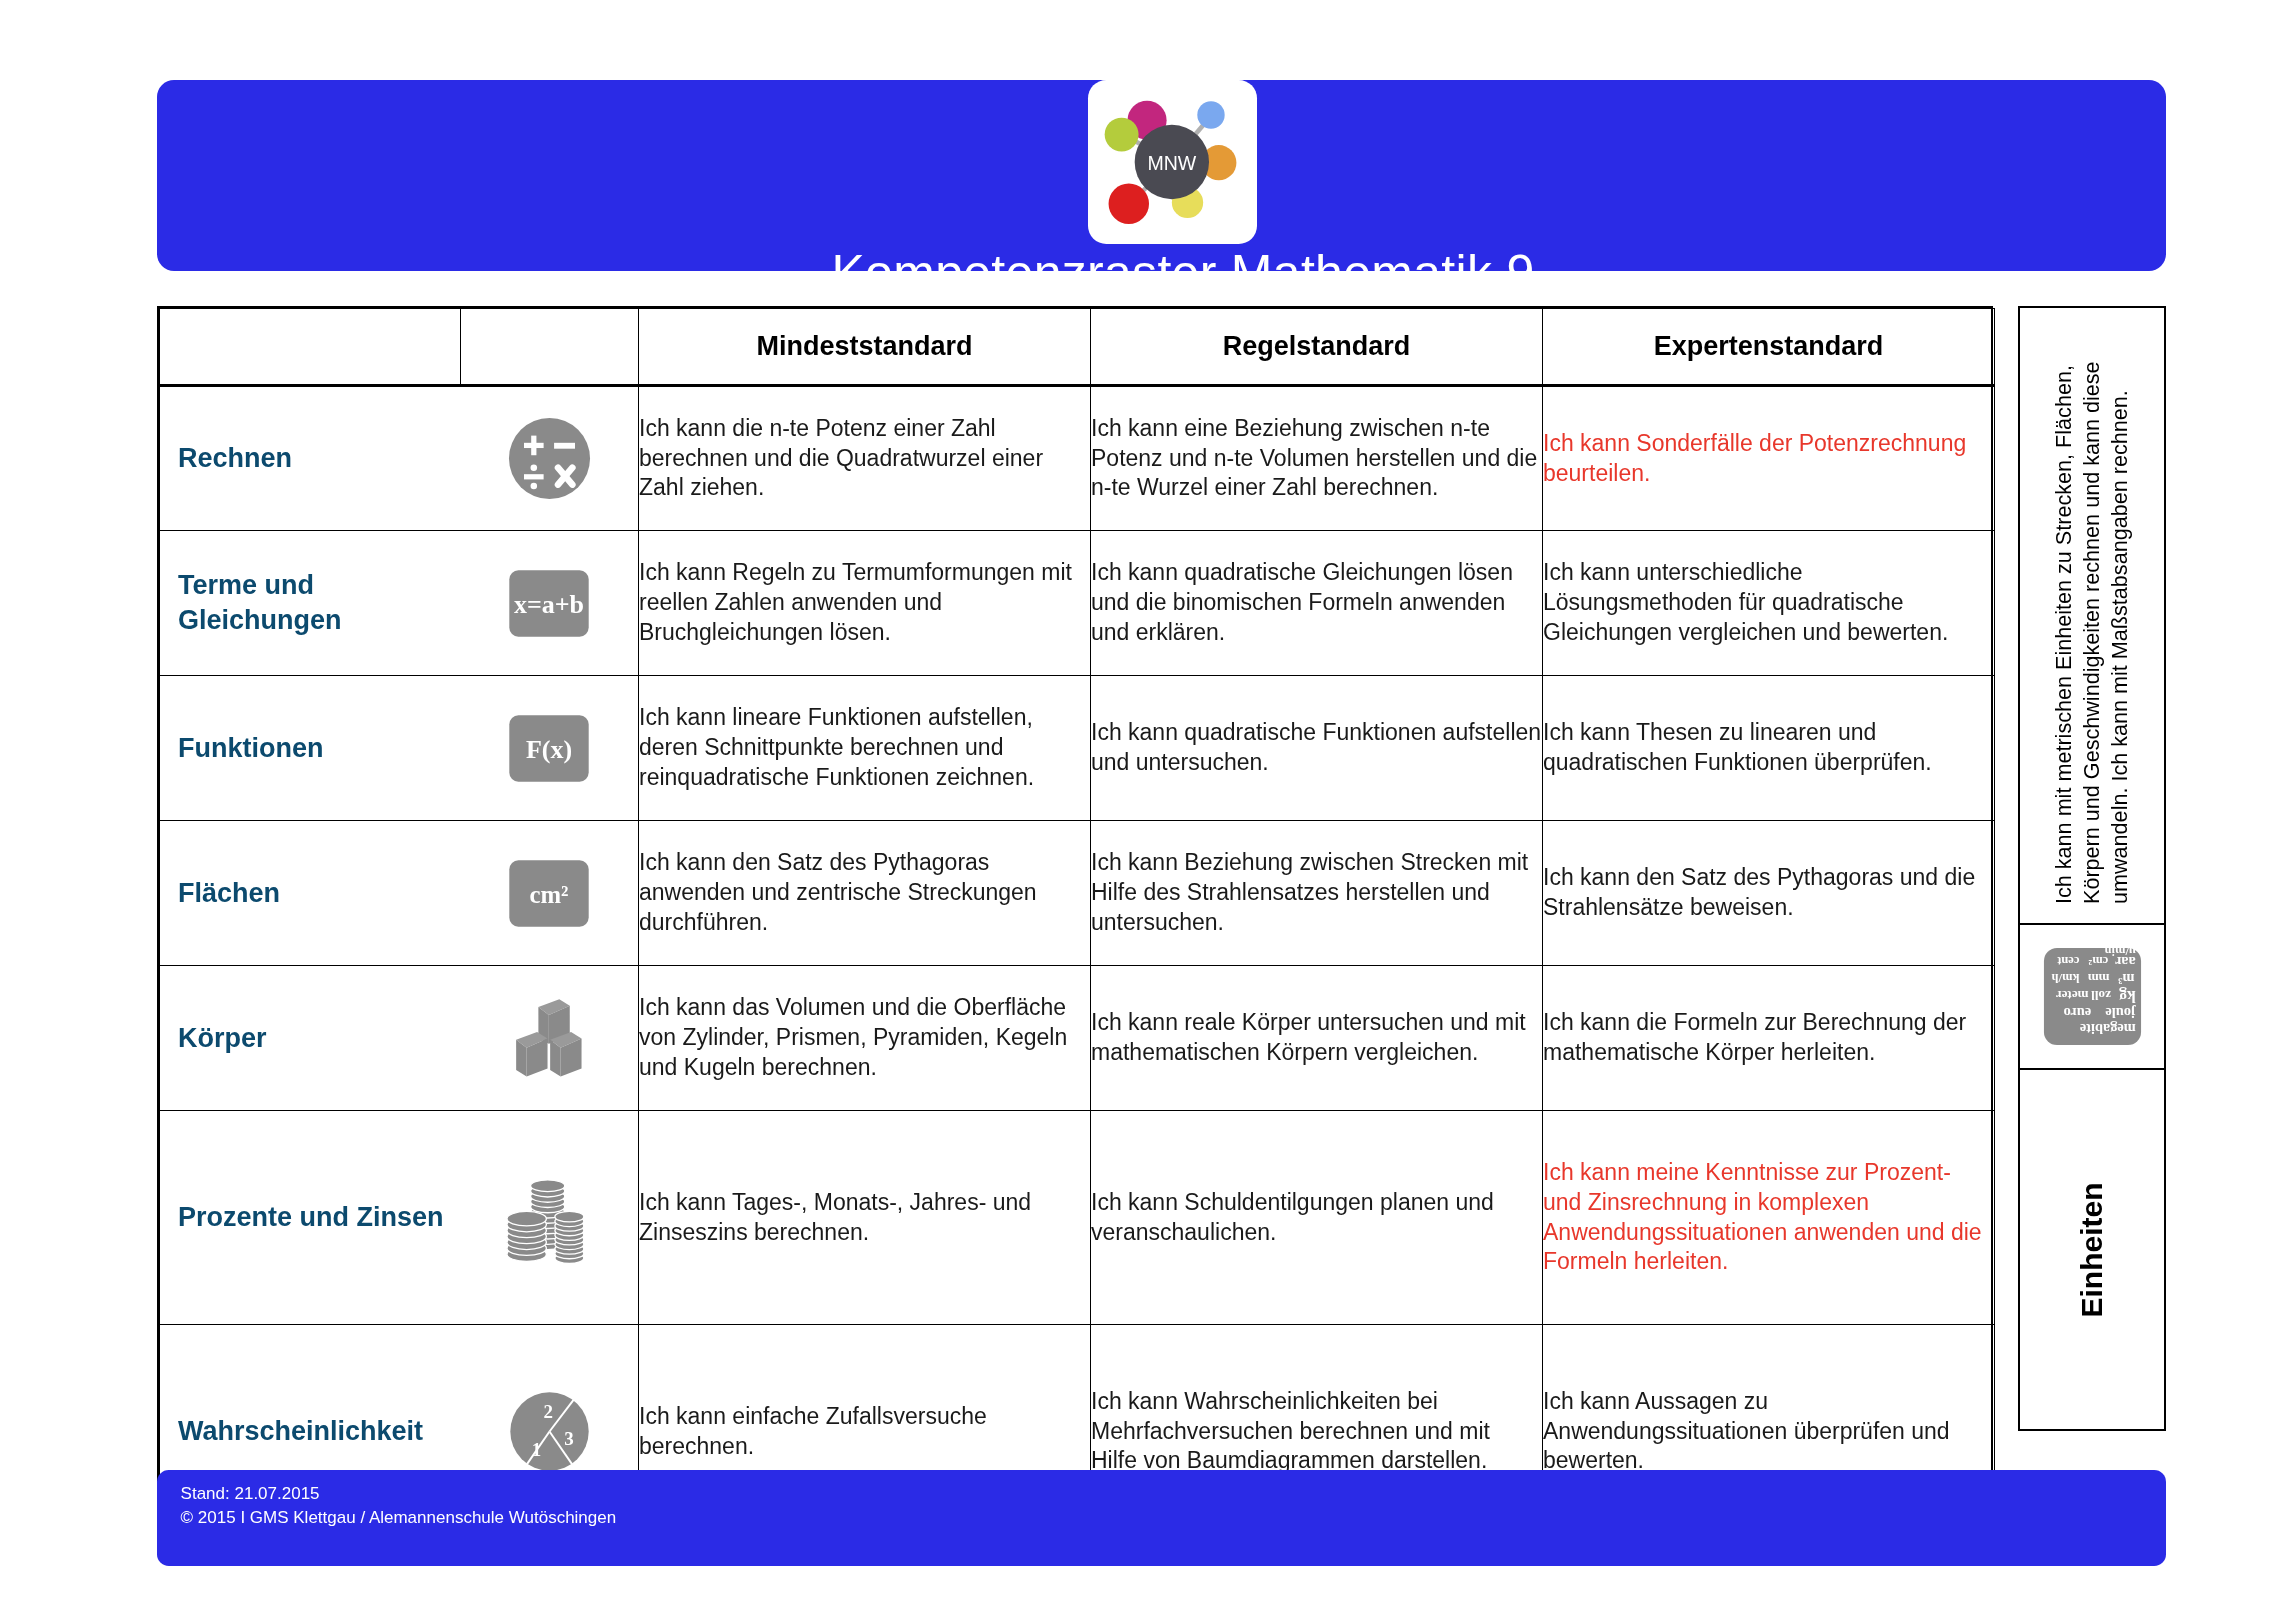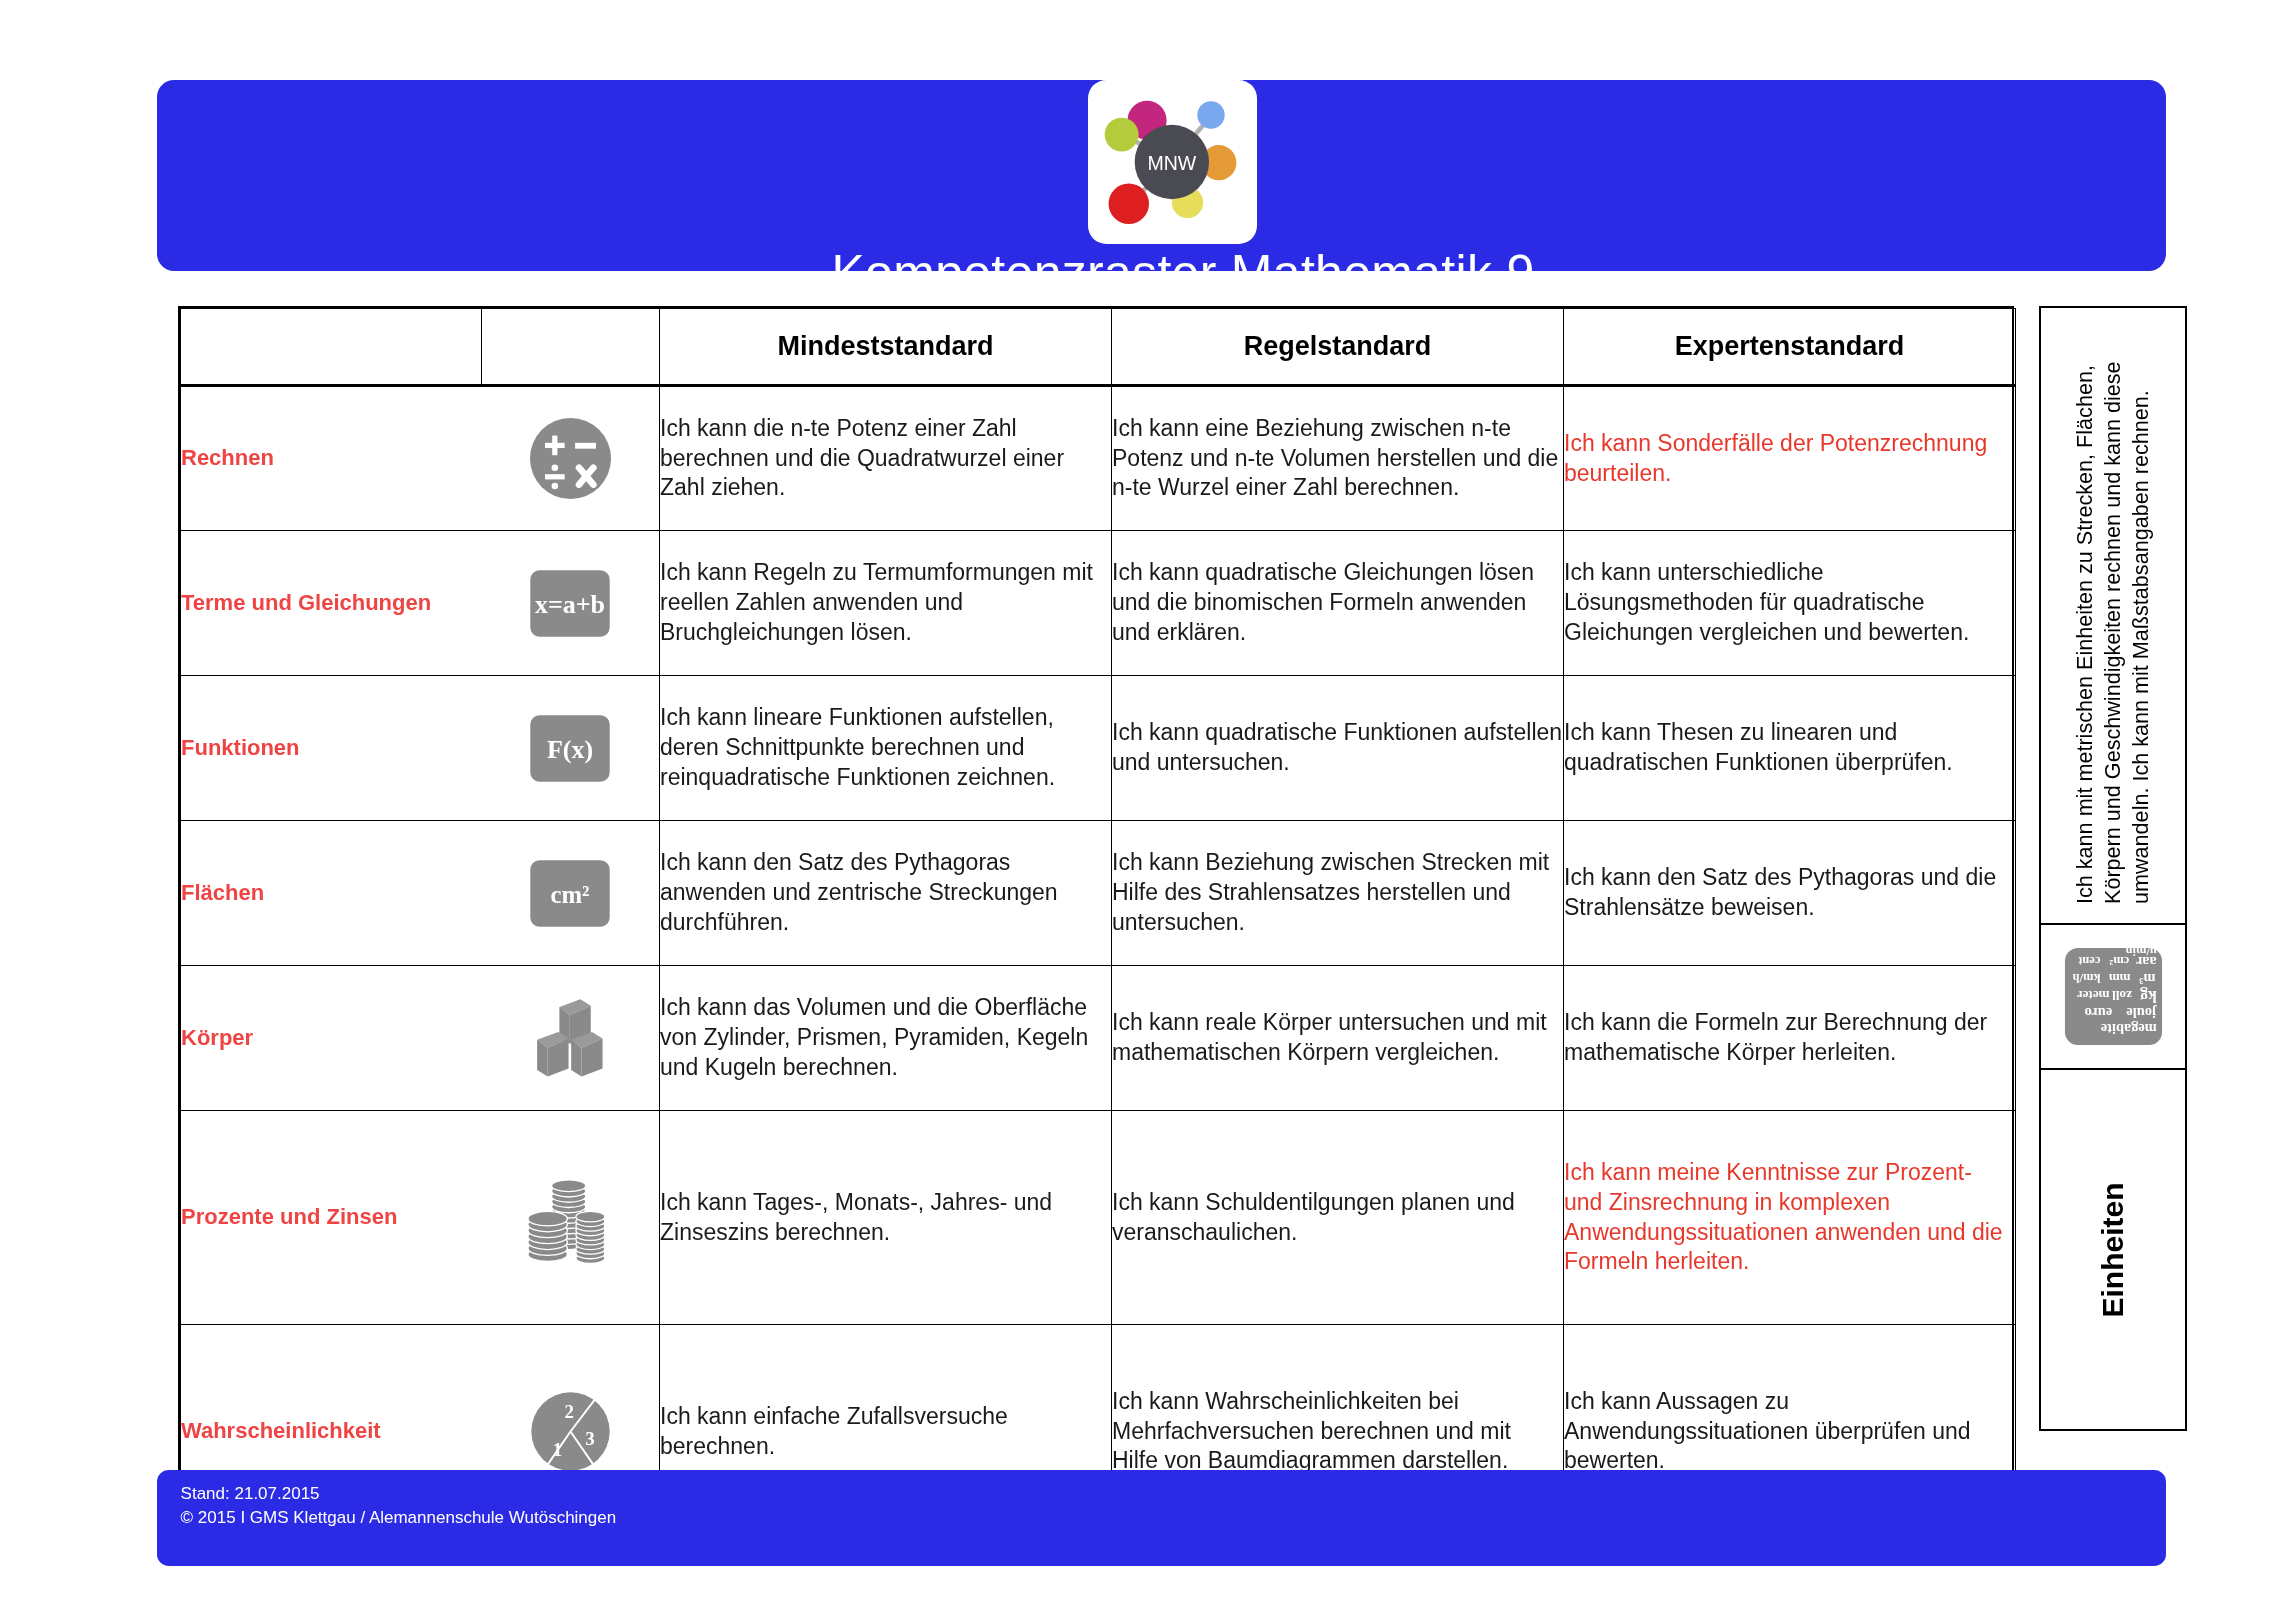--- a/index.html
+++ b/index.html
@@ -51,21 +51,20 @@
 
   
   .main-wrap {
     position: absolute;
     left: 157px;
     top: 306px;
     width: 2009px;
     height: 1126px;
     display: flex;
     align-items: flex-start;
-    margin-left: 21px;
   }
 
   
   .grid {
     width: 1836px;
     border: 2.6px solid #000;
     border-collapse: collapse;
     background: #fff;
     flex: none;
     box-sizing: border-box;
@@ -91,24 +90,25 @@
     font-weight: bold;
     color: #000;
     text-align: center;
   }
 
   .topic-cell {
     border-right: none !important;
     padding-left: 17px;
   }
   .topic-label {
-    font-size: 22px;
+    font-size: 27px;
     font-weight: bold;
-    color: #ef4444;
+    color: #0c4a6e;
     line-height: 1.28;
+    padding-left: 18px;
   }
   .icon-cell {
     border-left: none !important;
     text-align: center;
     vertical-align: middle;
   }
   .std-cell {
     padding: 10.5px 14.4px 10.5px 13px;
     vertical-align: top;
   }

